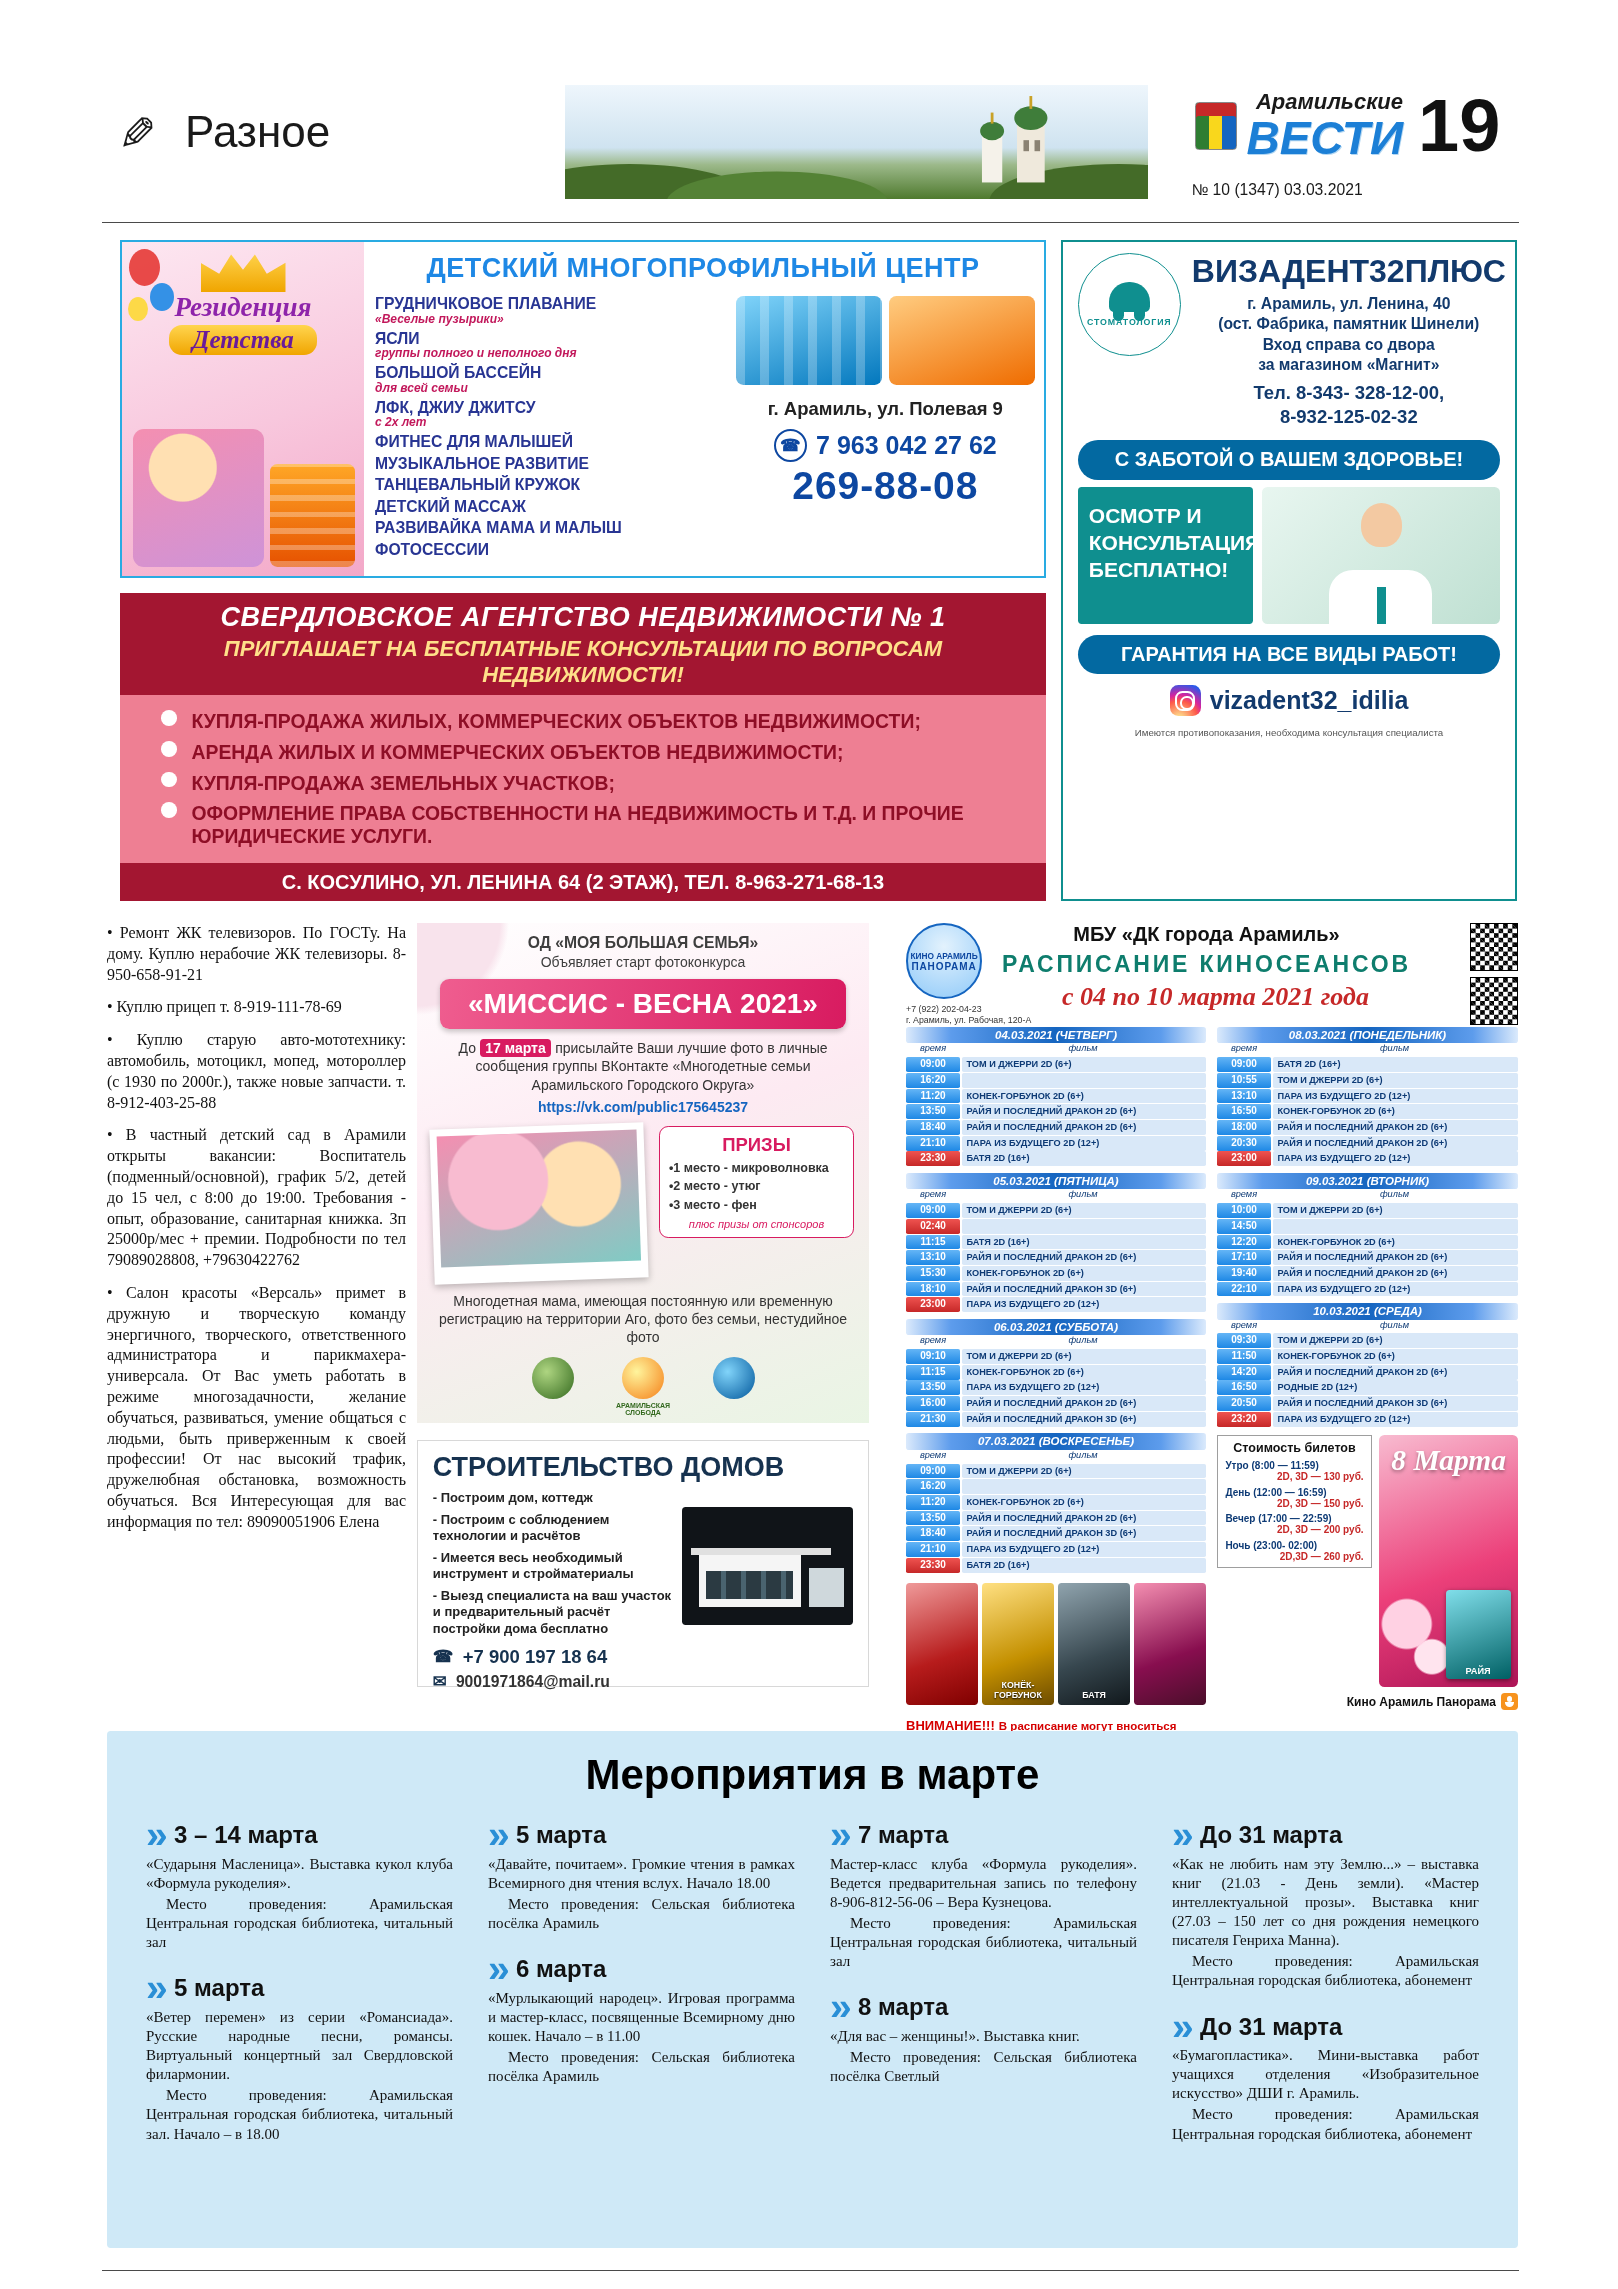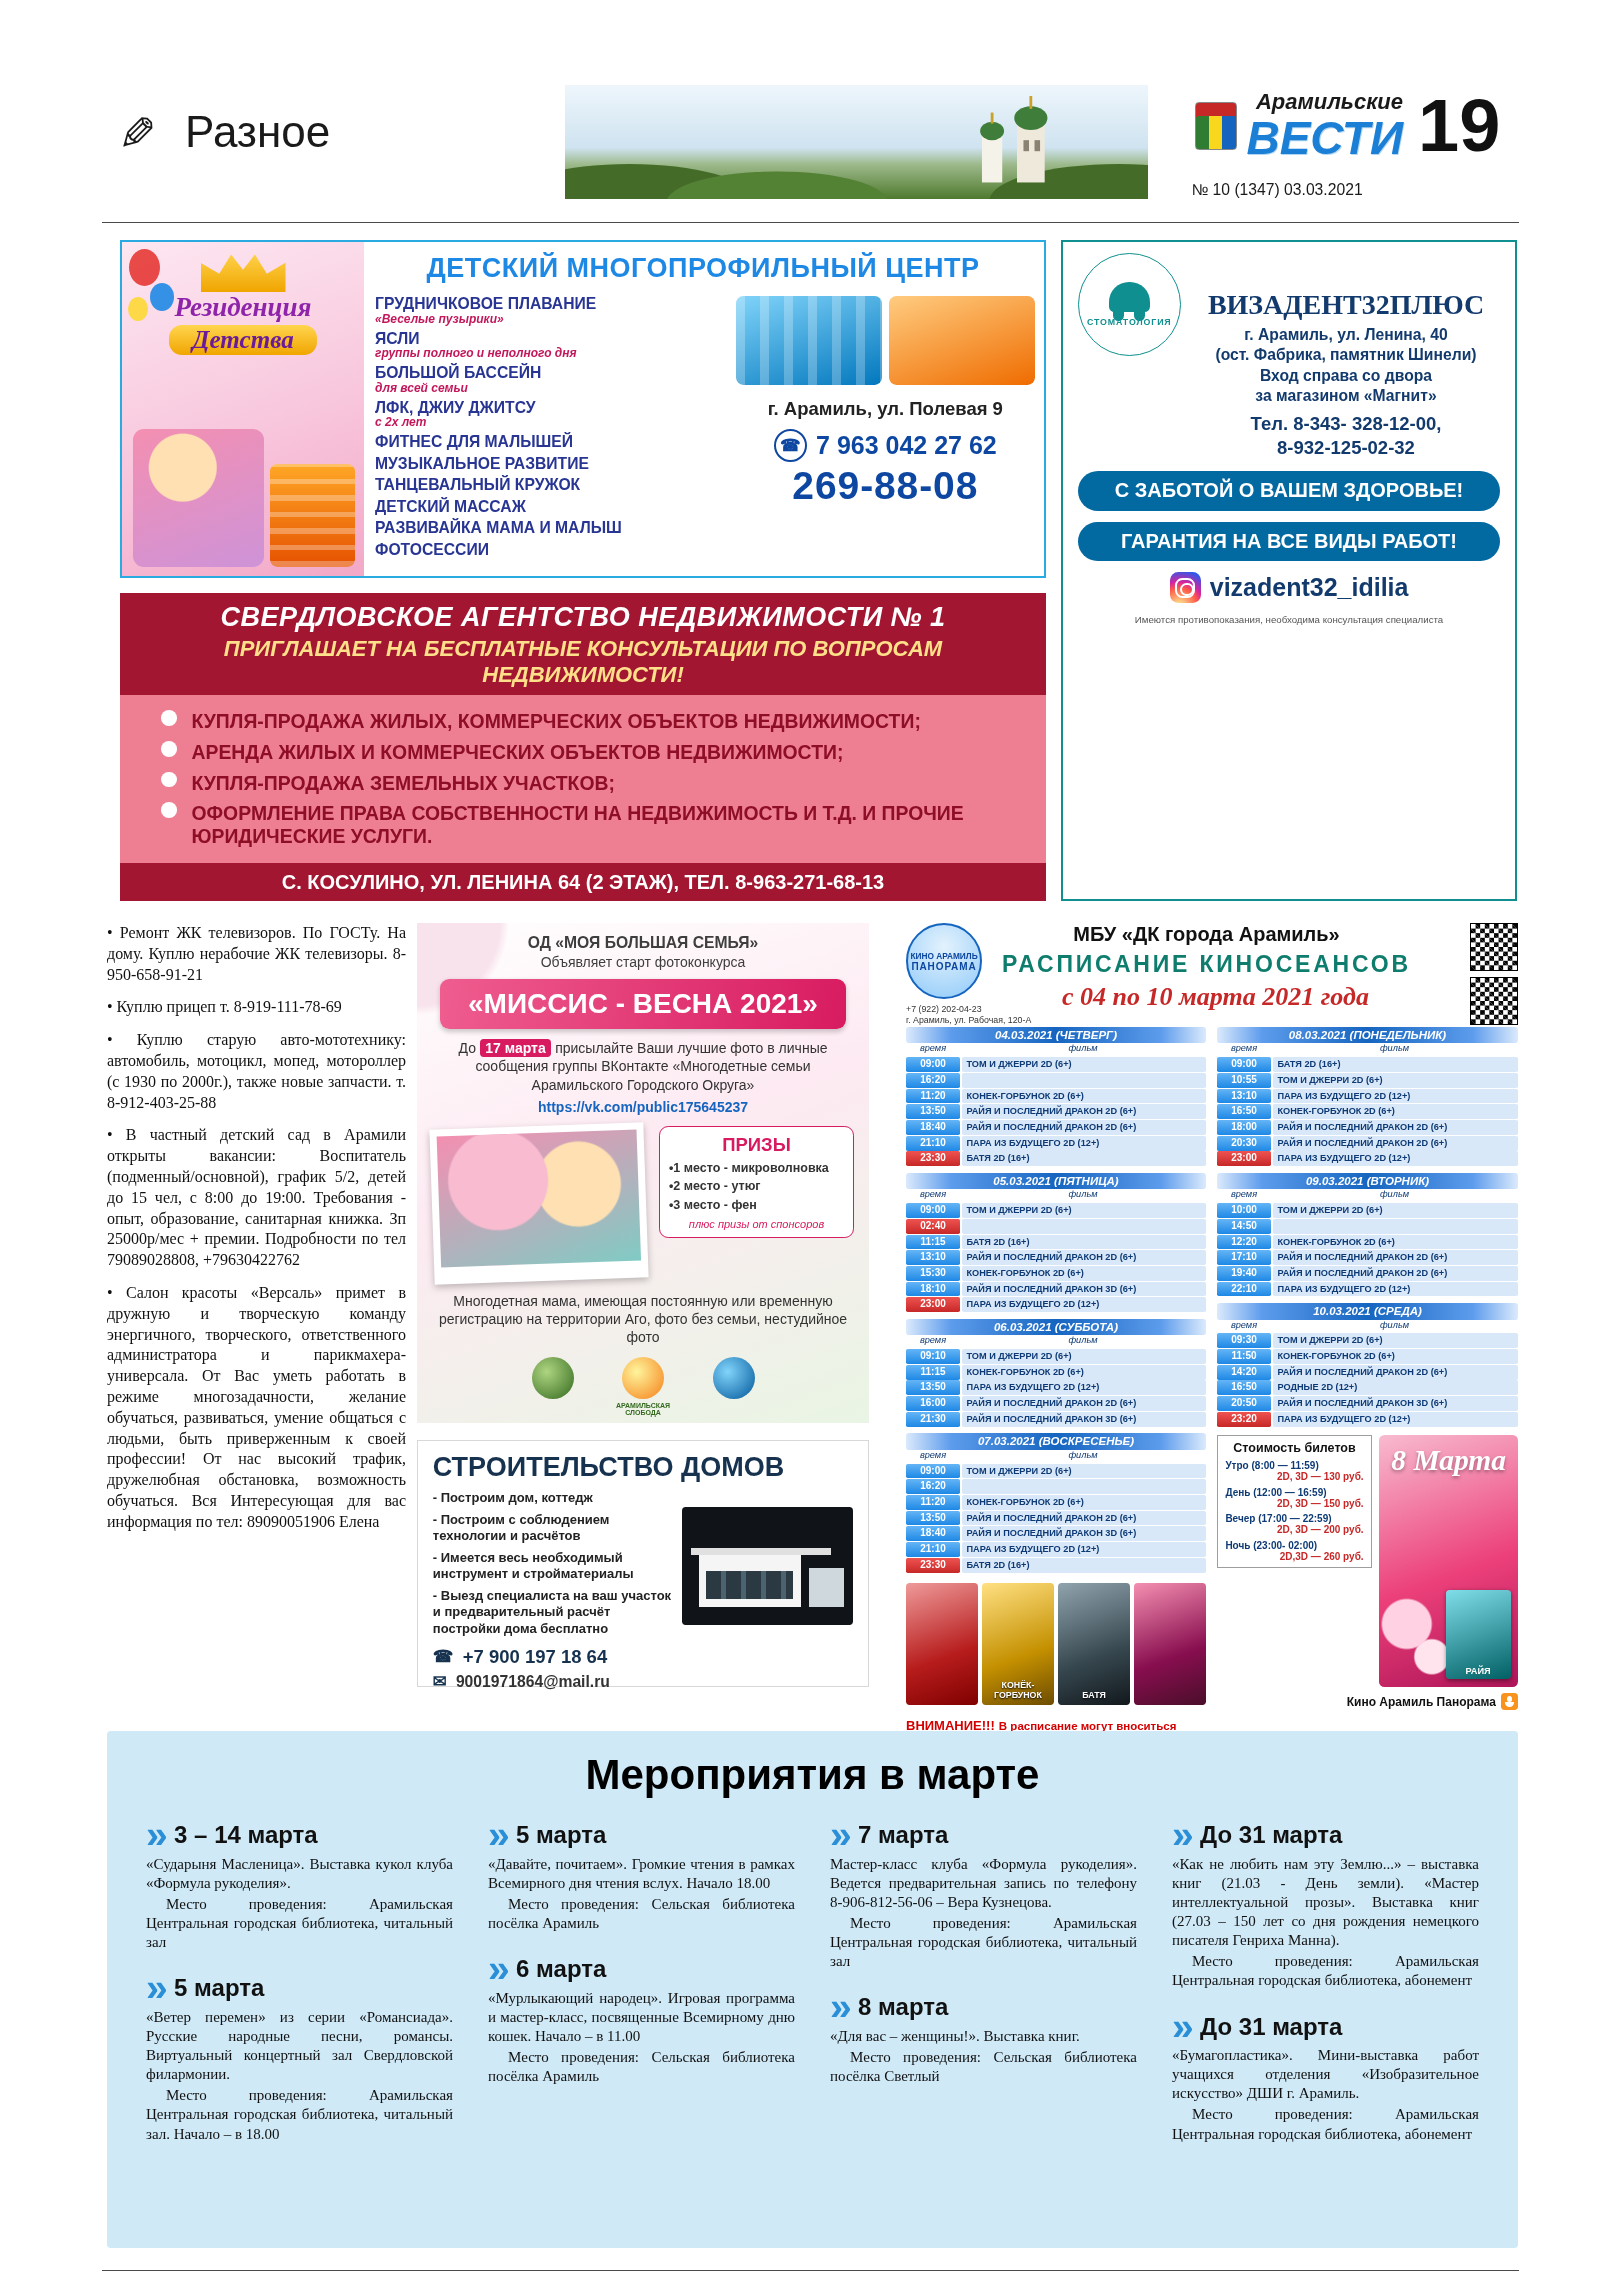--- a/index.html
+++ b/index.html
@@ -71,21 +71,21 @@
   
   .ad-dental { position:absolute; left:1061px; top:240px; width:456px; height:661px; border:2.8px solid #0f8f8f; background:#fff; padding:11px 14.8px; }
   .dent-top { display:flex; gap:11px; align-items:flex-start; }
   .dent-logo { width:103px; height:103px; border:1.8px solid #0f8f8f; border-radius:50%; flex:0 0 auto;
                display:flex; flex-direction:column; align-items:center; justify-content:center; gap:5.5px; }
   .tooth { width:41px; height:29.5px; background:#0f8f8f; border-radius:20px 20px 5.5px 5.5px; position:relative; }
   .tooth::before, .tooth::after { content:""; position:absolute; top:24px; width:11px; height:14.8px; background:#0f8f8f; border-radius:0 0 7.4px 7.4px; }
   .tooth::before { left:4.6px; } .tooth::after { right:4.6px; }
   .dent-logo-text { font-size:8.8px; font-weight:700; color:#0f8f8f; letter-spacing:0.9px; }
   .dent-head { flex:1; text-align:center; }
-  .dent-name { font-size:28px; font-weight:800; color:#123a6d; font-family:Liberation Serif, serif;margin-top:36px; }
+  .dent-name { font-size:32px; font-weight:800; color:#123a6d; font-family:Liberation Sans, sans-serif; }
   .dent-addr { font-size:15.7px; font-weight:700; color:#123a6d; line-height:1.3; margin-top:3.7px; }
   .dent-phone { font-size:18.5px; font-weight:800; color:#123a6d; margin-top:5.5px; line-height:1.3; }
   .dent-banner { background:#0369a1; color:#fff; border-radius:20px; text-align:center; font-size:20px; font-weight:800; padding:8.3px 3.7px; margin-top:11px; }
   .dent-services { margin:7.4px 0 3.7px 48px; }
   .dent-svc { display:flex; align-items:center; gap:13px; font-size:23px; font-weight:600; color:#123a6d; margin:9.2px 0; }
   .dent-svc::before { content:"•"; color:#123a6d; font-size:24px; }
   .dent-offer { display:flex; gap:9.2px; height:137px; margin-top:7.4px; }
   .offer-box { width:175px; background:#0f8f8f; color:#fff; font-weight:800; font-size:21px; line-height:1.3; padding:14.8px 11px; border-radius:3.7px; }
   .doctor { flex:1; border-radius:5.5px; background:linear-gradient(135deg,#e8f6f0,#bfe0d2); position:relative; overflow:hidden; }
   .doc-head { position:absolute; left:50%; top:16.6px; width:41px; height:44px; margin-left:-20px; background:#f3c9a2; border-radius:50% 50% 45% 45%; }
@@ -378,20 +378,28 @@
           <div>Вход справа со двора</div>
           <div>за магазином «Магнит»</div>
         </div>
         <div class="dent-phone">
           <div>Тел. 8-343- 328-12-00,</div>
           <div>8-932-125-02-32</div>
         </div>
       </div>
     </div>
     <div class="dent-banner">С ЗАБОТОЙ О ВАШЕМ ЗДОРОВЬЕ!</div>
+    <div class="dent-offer">
+      <div class="offer-box">ОСМОТР И КОНСУЛЬТАЦИЯ БЕСПЛАТНО!</div>
+      <div class="doctor">
+        <div class="doc-head"></div>
+        <div class="doc-body"></div>
+        <div class="doc-tie"></div>
+      </div>
+    </div>
     <div class="dent-banner">ГАРАНТИЯ НА ВСЕ ВИДЫ РАБОТ!</div>
     <div class="dent-insta">
       <span class="insta"></span>
       <span class="insta-handle">vizadent32_idilia</span>
     </div>
     <div class="dent-disclaimer">Имеются противопоказания, необходима консультация специалиста</div>
   </div>
 
   <div class="classifieds">
 

